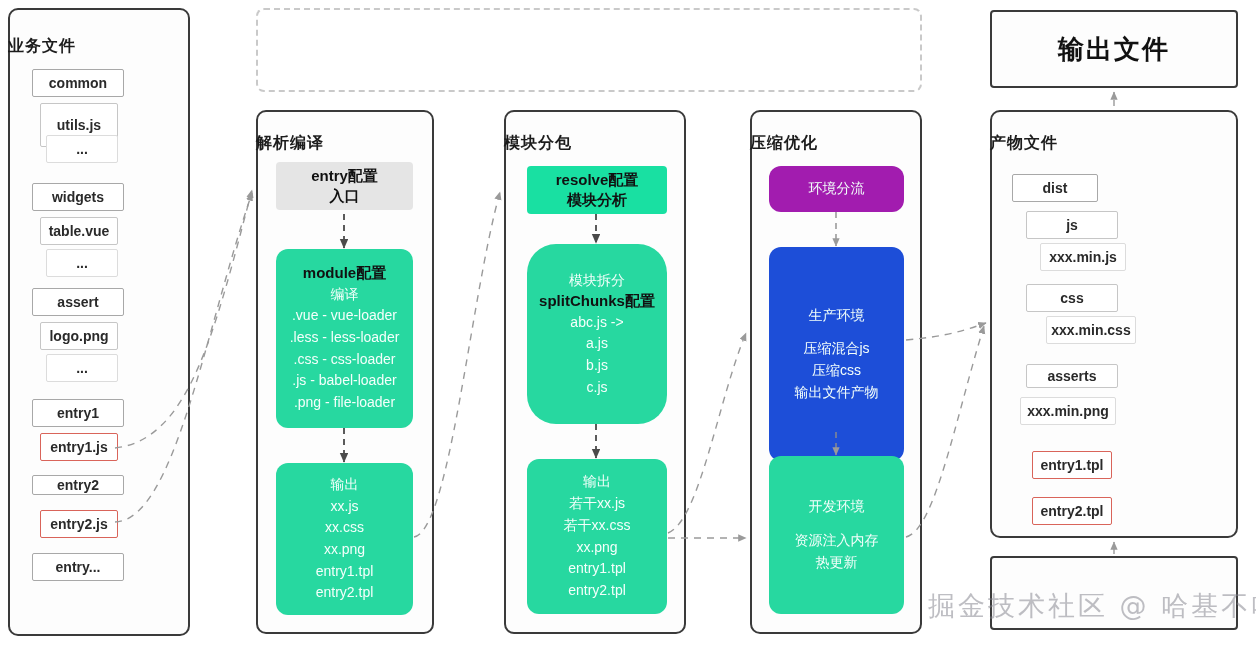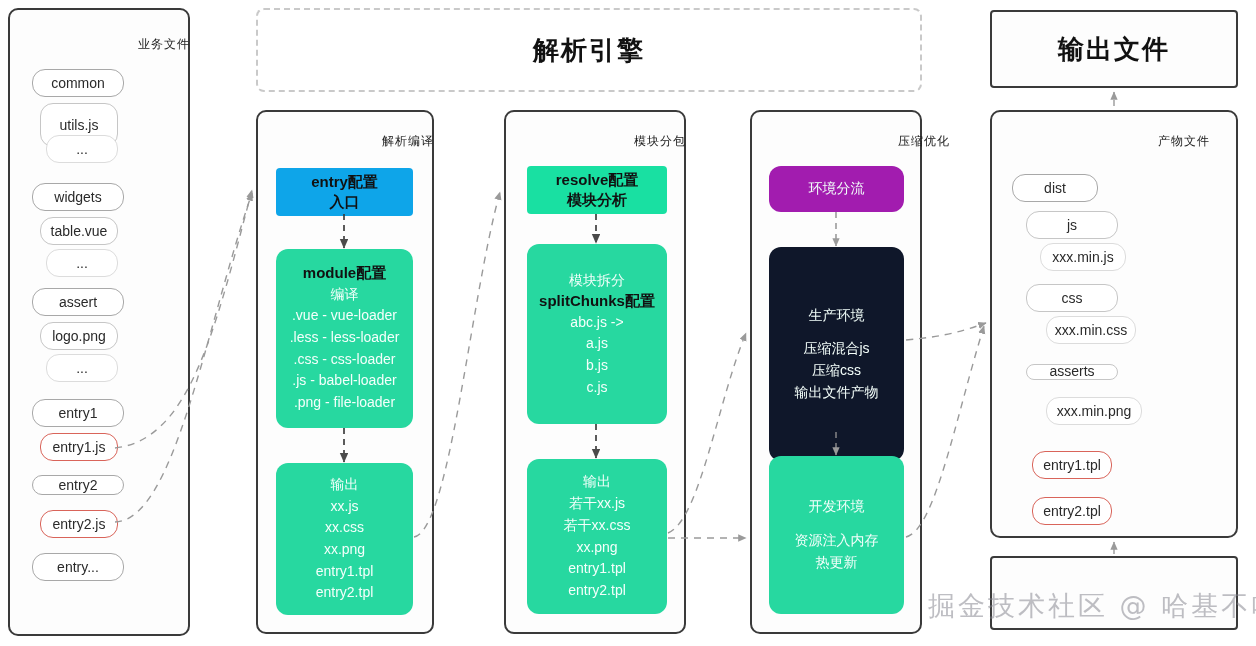--- a/index.html
+++ b/index.html
@@ -16,23 +16,23 @@
   
   .panel{
     position:absolute;
     background:#fdfdfd;
     border:2px solid #3a3a3a;
     border-radius:10px;
     box-sizing:border-box;
   }
   .panel-title{
     position:absolute;left:0;right:0;
-    text-align:right;
-    font-size:12px;
-    font-weight:400;
+    text-align:left;
+    font-size:16px;
+    font-weight:700;
     color:#1c1c1c;
     letter-spacing:1px;
   }
   .dashed-panel{
     position:absolute;
     border:2px dashed #c9c9c9;
     border-radius:8px;
     box-sizing:border-box;
     background:transparent;
   }
@@ -42,25 +42,26 @@
     font-size:26px;font-weight:700;color:#111;
     letter-spacing:2px;
   }
 
   
   .chip{
     position:absolute;
     box-sizing:border-box;
     display:flex;align-items:center;justify-content:center;
     border:1px solid #b9b9b9;
-    border-radius:13px;
+    border-radius:2px;
     background:#ffffff;
     font-size:14px;
     color:#2a2a2a;
     white-space:nowrap;
+    font-weight:bold;
   }
   .chip.lvl1{border-color:#a8a8a8;}
   .chip.lvl2{border-color:#c6c6c6;}
   .chip.lvl3{border-color:#dcdcdc;}
   .chip.hl{
     border:1.6px solid #d9645a;
     color:#2a2a2a;
   }
 
   
@@ -97,21 +98,20 @@
     white-space:nowrap;
     font-family:"DejaVu Sans",sans-serif;
   }
 </style>
 </head>
 <body>
 
 <div id="stage">
 
   <div class="dashed-panel" style="left:256px;top:8px;width:666px;height:84px;"></div>
-  <div class="big-title" style="left:256px;top:8px;width:666px;height:84px;">解析引擎</div>
 
   <div class="panel" style="left:990px;top:10px;width:248px;height:78px;border-width:2.5px;border-radius:4px;"></div>
   <div class="big-title" style="left:990px;top:10px;width:248px;height:78px;">输出文件</div>
 
   <div class="panel" style="left:990px;top:556px;width:248px;height:74px;border-width:2.5px;border-radius:4px;"></div>
 
   <div class="panel" style="left:8px;top:8px;width:182px;height:628px;"></div>
   <div class="panel-title" style="left:8px;top:36px;width:182px;">业务文件</div>
   <div id="source-chips">
       <div class="chip lvl1" style="left: 32px; top: 69px; width: 92px; height: 28px;">
@@ -154,21 +154,21 @@
         <span>entry2.js</span>
       </div>
       <div class="chip lvl1" style="left: 32px; top: 553px; width: 92px; height: 28px;">
         <span>entry...</span>
       </div>
     </div>
 
   <div class="panel" style="left:256px;top:110px;width:178px;height:524px;"></div>
   <div class="panel-title" style="left:256px;top:133px;width:178px;">解析编译</div>
   <div id="compile-cards">
-      <div class="gcard" style="left: 276px; top: 168px; width: 137px; height: 48px; background: #0ea5e9;">
+      <div class="gcard" style="left: 276px; top: 162px; width: 137px; height: 48px; background: #e5e5e5;">
         <div class="hdr">entry配置</div>
         <div class="hdr">入口</div>
       </div>
       <div class="gcard rounded" style="left: 276px; top: 249px; width: 137px; height: 179px; background: rgb(39, 216, 160);">
         <div class="hdr">module配置</div>
         <div class="sub">编译</div>
         <div class="ln">.vue - vue-loader</div>
         <div class="ln">.less - less-loader</div>
         <div class="ln">.css - css-loader</div>
         <div class="ln">.js - babel-loader</div>
@@ -184,45 +184,45 @@
       </div>
     </div>
 
   <div class="panel" style="left:504px;top:110px;width:182px;height:524px;"></div>
   <div class="panel-title" style="left:504px;top:133px;width:182px;">模块分包</div>
   <div id="chunk-cards">
       <div class="gcard" style="left: 527px; top: 166px; width: 140px; height: 48px; background: rgb(25, 224, 162);">
         <div class="hdr">resolve配置</div>
         <div class="hdr">模块分析</div>
       </div>
-      <div class="gcard rounded" style="left: 527px; top: 244px; width: 140px; height: 180px; background: rgb(39, 216, 160);">
+      <div class="gcard rounded" style="left: 527px; top: 244px; width: 140px; height: 180px; background: rgb(39, 216, 160); border-radius: 29px;">
         <div class="sub">模块拆分</div>
         <div class="hdr">splitChunks配置</div>
         <div class="ln">abc.js -&gt;</div>
         <div class="ln">a.js</div>
         <div class="ln">b.js</div>
         <div class="ln">c.js</div>
       </div>
       <div class="gcard rounded" style="left: 527px; top: 459px; width: 140px; height: 155px; background: rgb(39, 216, 160);">
         <div class="sub">输出</div>
         <div class="ln">若干xx.js</div>
         <div class="ln">若干xx.css</div>
         <div class="ln">xx.png</div>
         <div class="ln">entry1.tpl</div>
         <div class="ln">entry2.tpl</div>
       </div>
     </div>
 
   <div class="panel" style="left:750px;top:110px;width:172px;height:524px;"></div>
-  <div class="panel-title" style="left:750px;top:133px;width:172px;margin-left:28px;">压缩优化</div>
+  <div class="panel-title" style="left:750px;top:133px;width:172px;">压缩优化</div>
   <div id="minify-cards">
       <div class="gcard rounded" style="left: 769px; top: 166px; width: 135px; height: 46px; background: #a21caf;">
         <div class="sub">环境分流</div>
       </div>
-      <div class="gcard rounded" style="left: 769px; top: 247px; width: 135px; height: 214px; background: #0f172a;">
+      <div class="gcard rounded" style="left: 769px; top: 247px; width: 135px; height: 214px; background: #1d4ed8;">
         <div class="sub">生产环境</div>
         <div style="height: 12px;"></div>
         <div class="ln">压缩混合js</div>
         <div class="ln">压缩css</div>
         <div class="ln">输出文件产物</div>
       </div>
       <div class="gcard rounded" style="left: 769px; top: 456px; width: 135px; height: 158px; background: rgb(39, 216, 160);">
         <div class="sub">开发环境</div>
         <div style="height: 12px;"></div>
         <div class="ln">资源注入内存</div>
@@ -241,24 +241,24 @@
       </div>
       <div class="chip lvl3" style="left: 1040px; top: 243px; width: 86px; height: 28px;">
         <span>xxx.min.js</span>
       </div>
       <div class="chip lvl2" style="left: 1026px; top: 284px; width: 92px; height: 28px;">
         <span>css</span>
       </div>
       <div class="chip lvl3" style="left: 1046px; top: 316px; width: 90px; height: 28px;">
         <span>xxx.min.css</span>
       </div>
-      <div class="chip lvl2" style="left: 1026px; top: 364px; width: 92px; height: 16px; align-items: flex-end;">
+      <div class="chip lvl2" style="left: 1026px; top: 364px; width: 92px; height: 24px;">
         <span>asserts</span>
       </div>
-      <div class="chip lvl3" style="left: 1046px; top: 397px; width: 96px; height: 28px;">
+      <div class="chip lvl3" style="left: 1020px; top: 397px; width: 96px; height: 28px;">
         <span>xxx.min.png</span>
       </div>
       <div class="chip lvl2 hl" style="left: 1032px; top: 451px; width: 80px; height: 28px;">
         <span>entry1.tpl</span>
       </div>
       <div class="chip lvl2 hl" style="left: 1032px; top: 497px; width: 80px; height: 28px;">
         <span>entry2.tpl</span>
       </div>
     </div>
 

